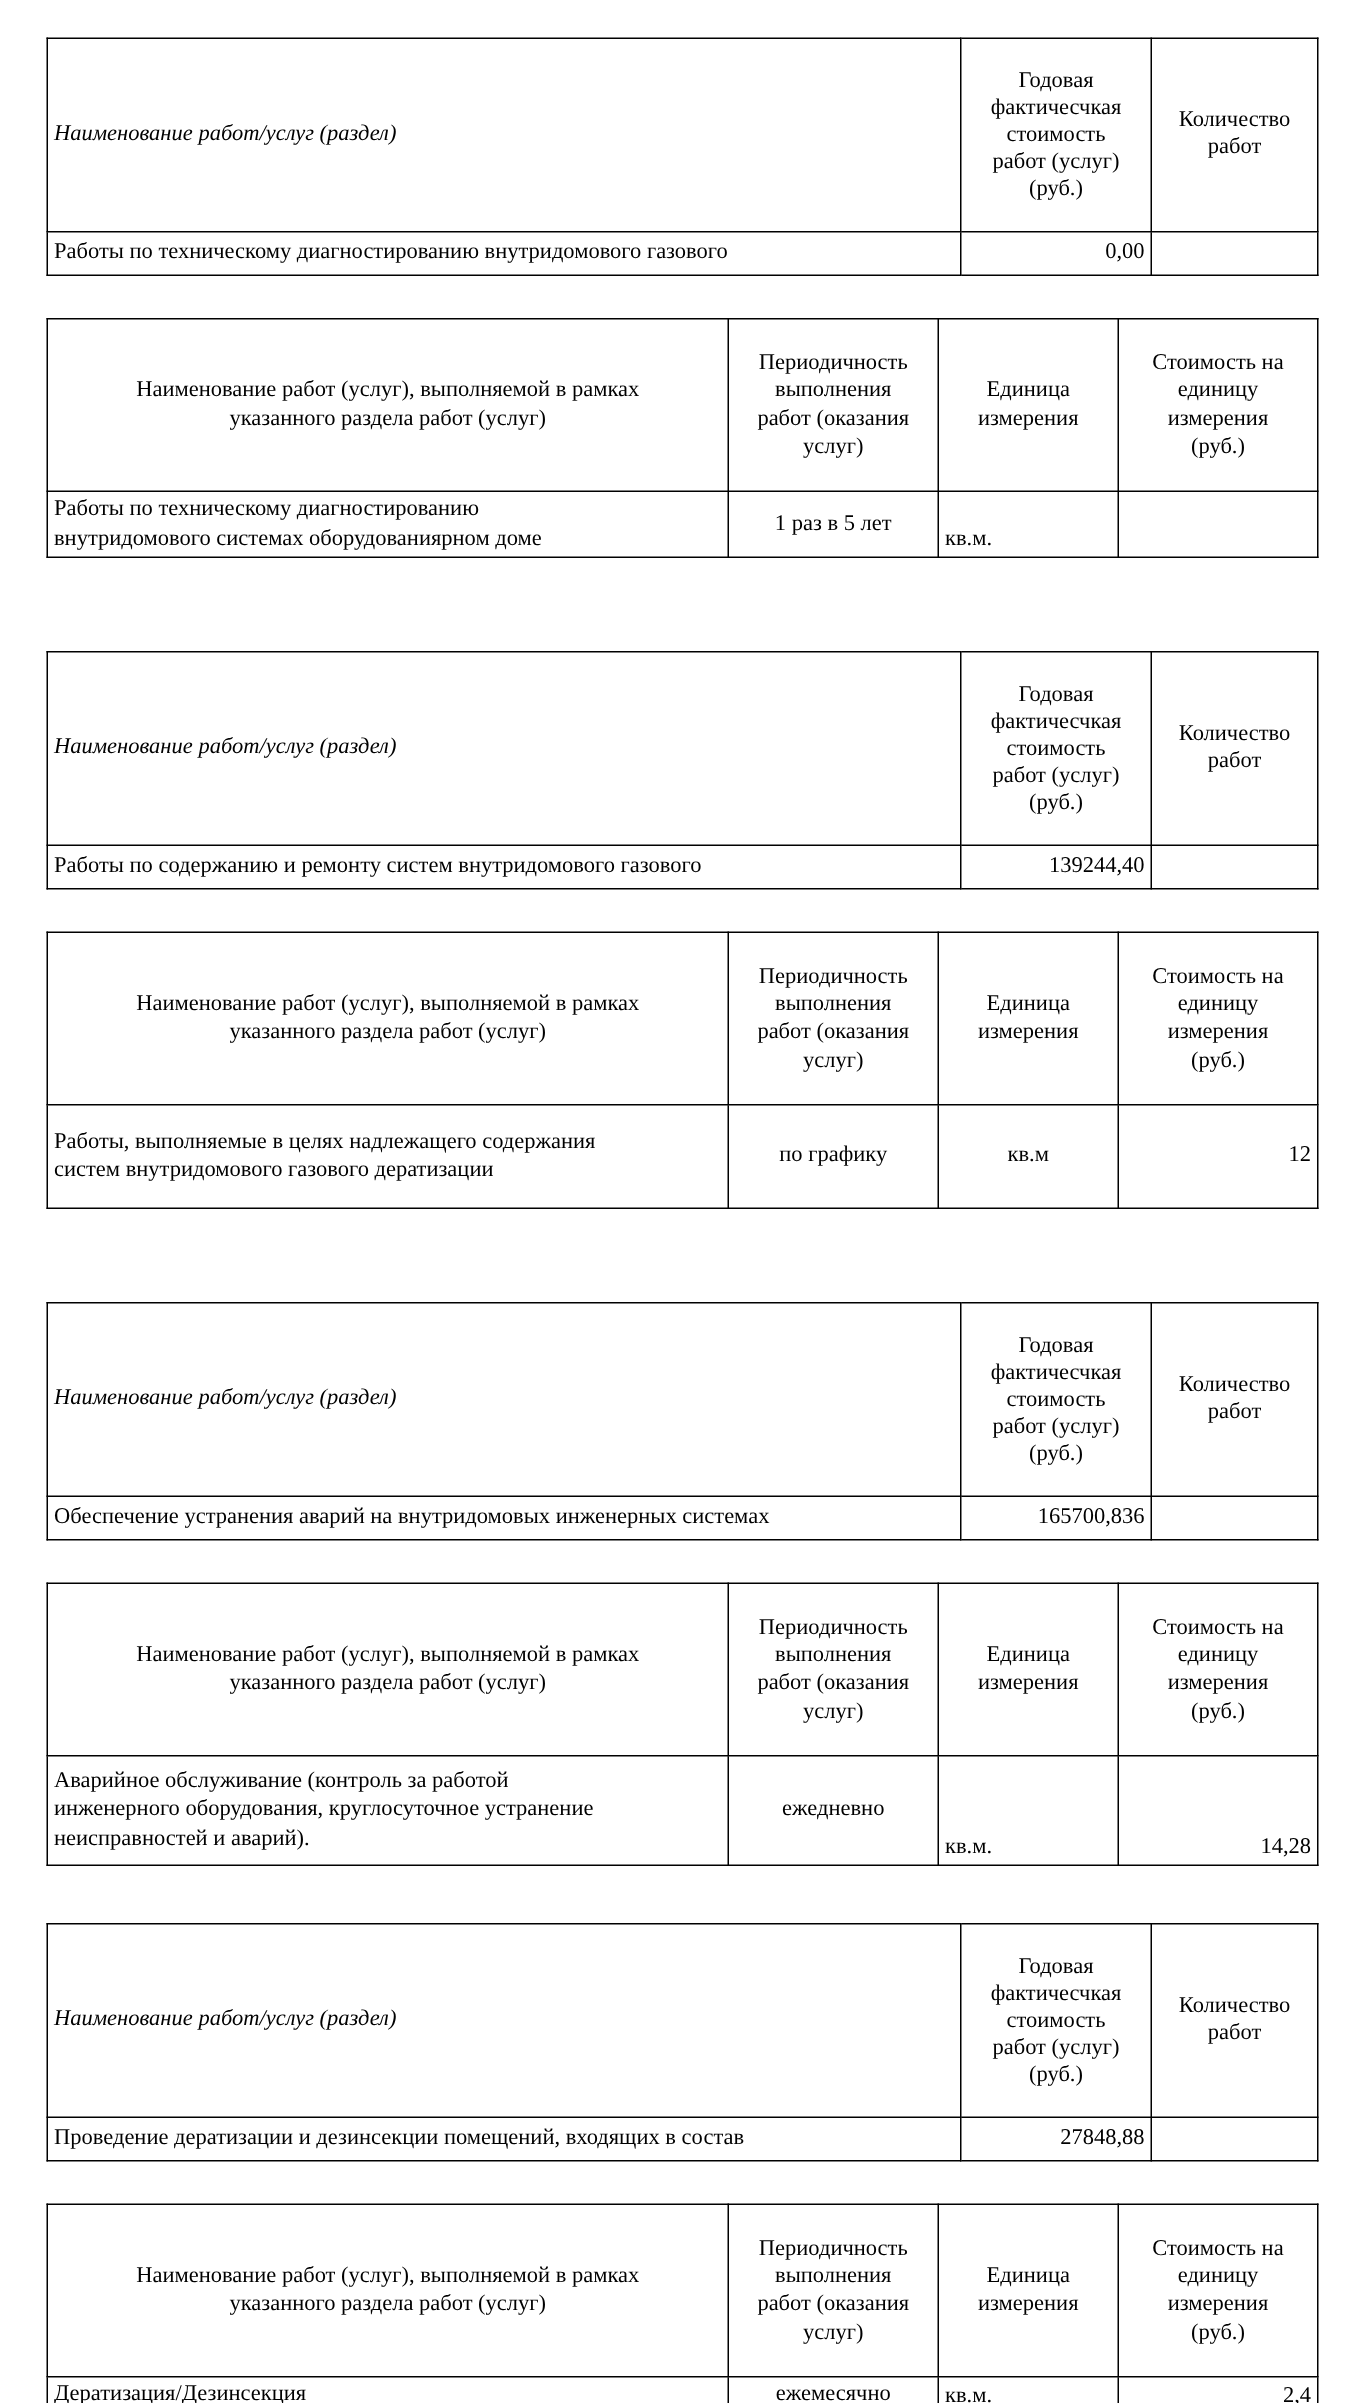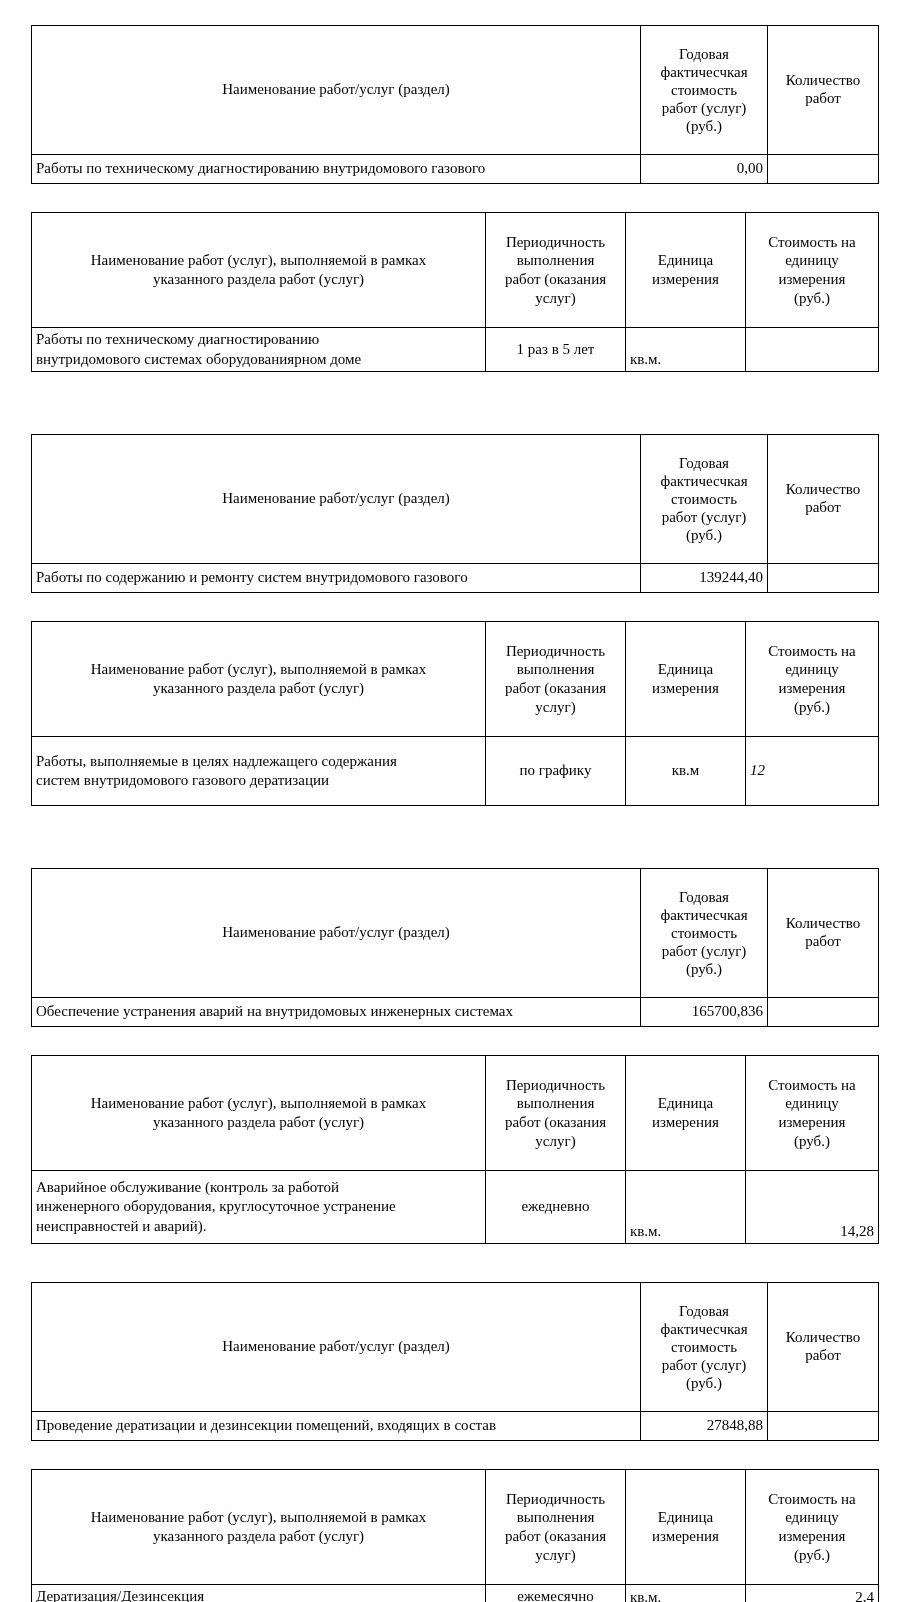--- a/index.html
+++ b/index.html
@@ -37,23 +37,23 @@
     line-height: 1.17;
     vertical-align: middle;
     margin-left: 29px;
   }
   
   .section-table col.c-name   { width: 609px; }
   .section-table col.c-cost   { width: 127px; }
   .section-table col.c-count  { width: 111px; }
 
   .section-table .hdr-name {
-    text-align: center;
     vertical-align: middle;
     height: 124px;
+    font-style: italic;
   }
   .section-table .hdr-cost {
     text-align: center;
     vertical-align: middle;
     line-height: 1.2;
     font-size: 15px;
   }
   .section-table .hdr-count {
     text-align: center;
     vertical-align: middle;
@@ -99,21 +99,21 @@
   }
   .detail-table .val-unit {
     text-align: left;
     vertical-align: bottom;
   }
   .detail-table .val-price {
     text-align: right;
     vertical-align: bottom;
   }
   .detail-table .val-unit.mid   { vertical-align: middle; text-align: center; }
-  .detail-table .val-price.mid  { vertical-align: middle; text-align: left; font-style: italic; }
+  .detail-table .val-price.mid  { vertical-align: middle; text-align: right; }
 
   .gap-sm { height: 28px; }
   .gap-md { height: 38px; }
   .gap-lg { height: 62px; }
   .ml { display: block; }
 </style>
 </head>
 <body>
 
 <div class="page">

